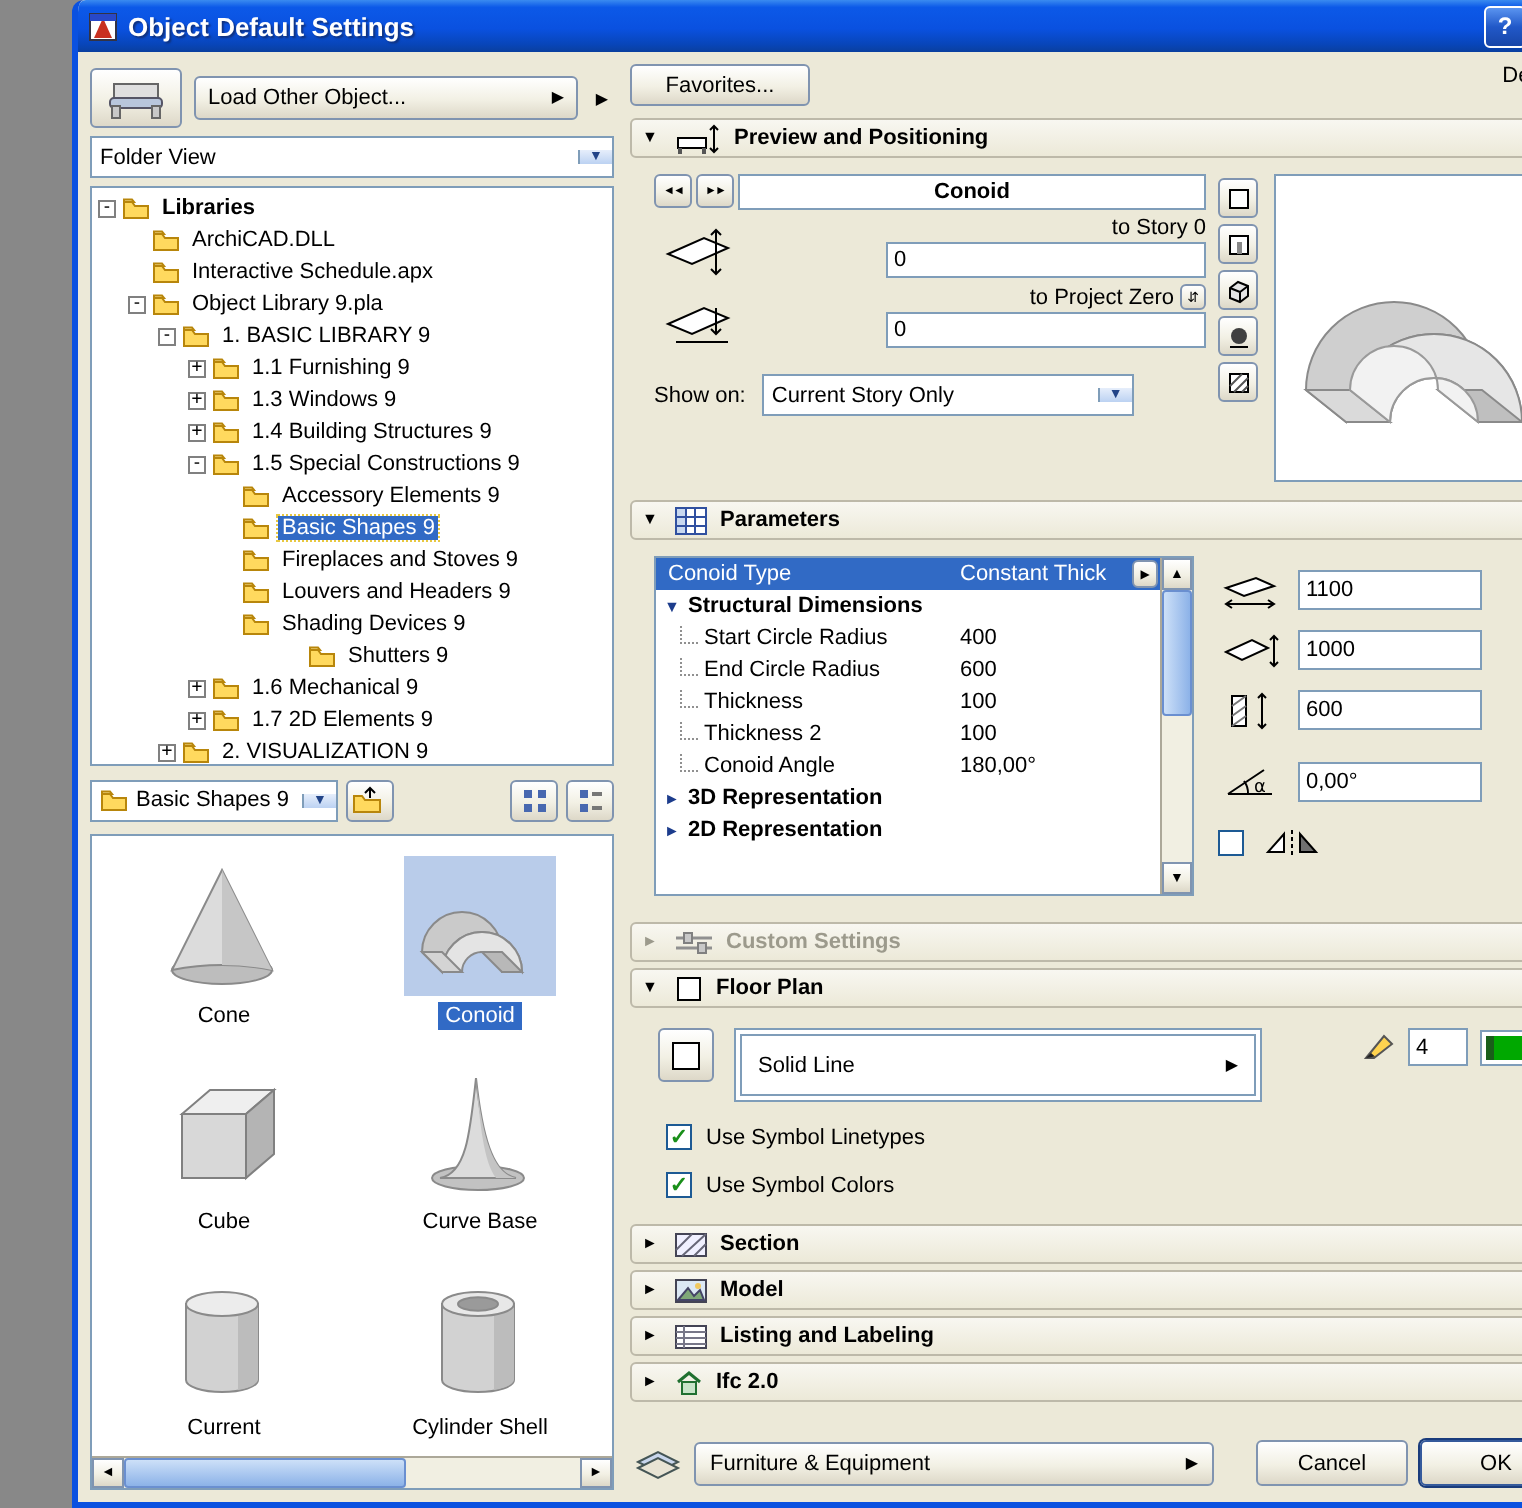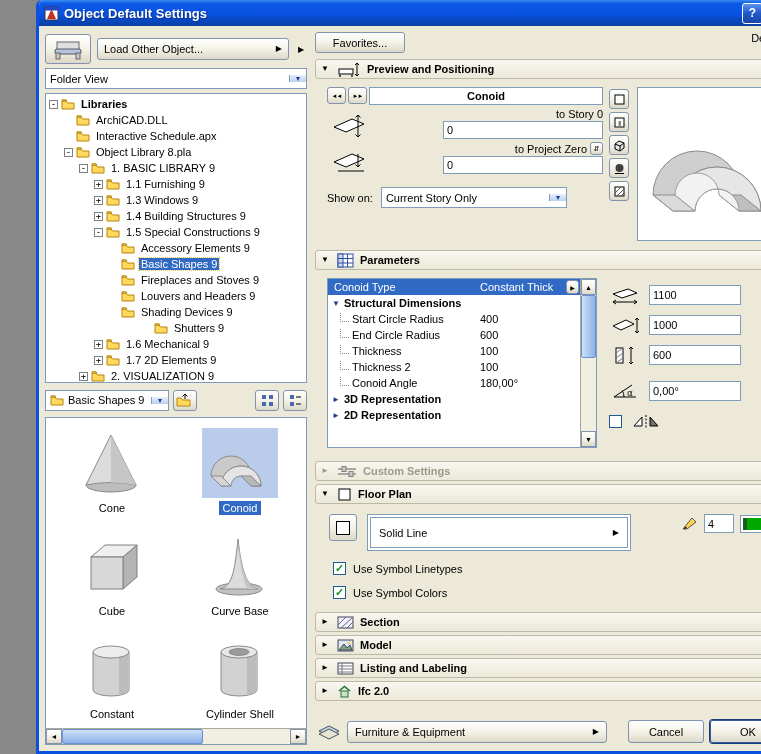--- a/index.html
+++ b/index.html
@@ -191,21 +191,21 @@
             <span class="tlabel">Interactive Schedule.apx</span>
           </div>
           <div class="tree-row" style="padding-left: 18px;">
             <span class="expander">-</span>
             <span class="ticon">
               <svg width="14" height="12" viewBox="0 0 14 12">
                 <path d="M1 3 h4 l1.5 2 H13 v6 H1 Z" fill="#FFD95E" stroke="#B8860B"></path>
                 <path d="M1 3 v-1.2 h4 l1 1.2 Z" fill="#FFE99E" stroke="#B8860B"></path>
               </svg>
             </span>
-            <span class="tlabel">Object Library 8.pla</span>
+            <span class="tlabel">Object Library 9.pla</span>
           </div>
           <div class="tree-row" style="padding-left: 33px;">
             <span class="expander">-</span>
             <span class="ticon">
               <svg width="14" height="12" viewBox="0 0 14 12">
                 <path d="M1 3 h4 l1.5 2 H13 v6 H1 Z" fill="#FFD95E" stroke="#B8860B"></path>
                 <path d="M1 3 v-1.2 h4 l1 1.2 Z" fill="#FFE99E" stroke="#B8860B"></path>
               </svg>
             </span>
             <span class="tlabel">1. BASIC LIBRARY 9</span>
@@ -429,21 +429,21 @@
               <div class="obj-cap">Curve Base</div>
             </div>
             <div class="obj-cell">
               <div class="obj-thumb">
                 <svg width="70" height="66" viewBox="0 0 70 66">
                   <path d="M16 16 V54 A18 6 0 0 0 52 54 V16 Z" fill="#D2D2D2" stroke="#8A8A8A"></path>
                   <path d="M42 16 V59 A18 6 0 0 0 52 54 V16 Z" fill="#BCBCBC"></path>
                   <ellipse cx="34" cy="16" rx="18" ry="6" fill="#ECECEC" stroke="#8A8A8A"></ellipse>
                 </svg>
               </div>
-              <div class="obj-cap">Constant</div>
+              <div class="obj-cap">Current</div>
             </div>
             <div class="obj-cell">
               <div class="obj-thumb">
                 <svg width="70" height="66" viewBox="0 0 70 66">
                   <path d="M16 16 V54 A18 6 0 0 0 52 54 V16 Z" fill="#D2D2D2" stroke="#8A8A8A"></path>
                   <path d="M42 16 V59 A18 6 0 0 0 52 54 V16 Z" fill="#BCBCBC"></path>
                   <ellipse cx="34" cy="16" rx="18" ry="6" fill="#E8E8E8" stroke="#8A8A8A"></ellipse>
                   <ellipse cx="34" cy="16" rx="10" ry="3.4" fill="#9A9A9A" stroke="#8A8A8A"></ellipse>
                 </svg>
               </div>

